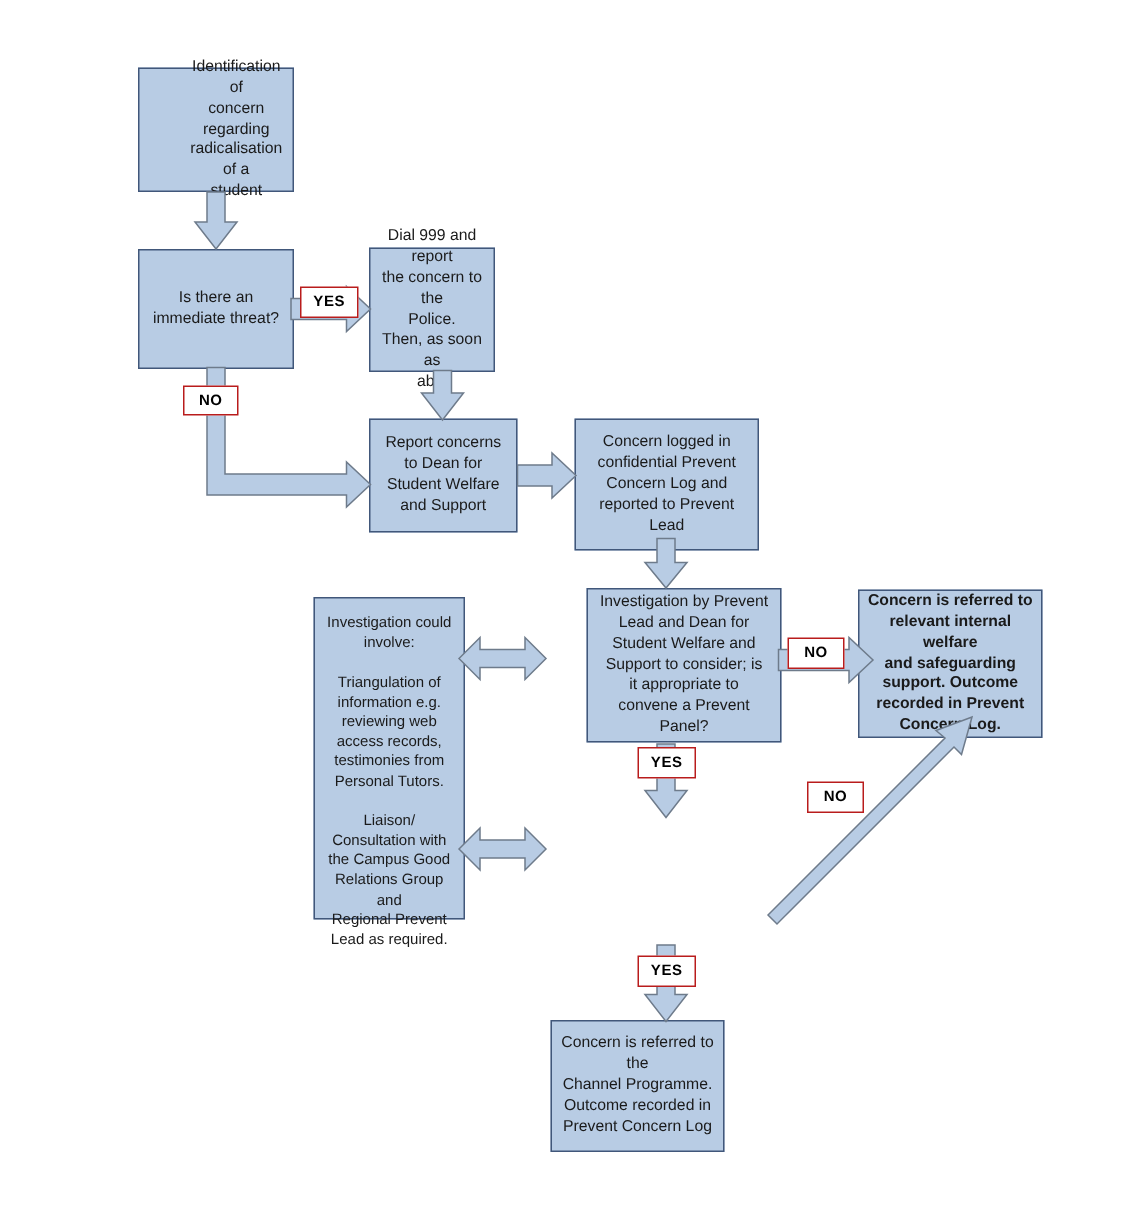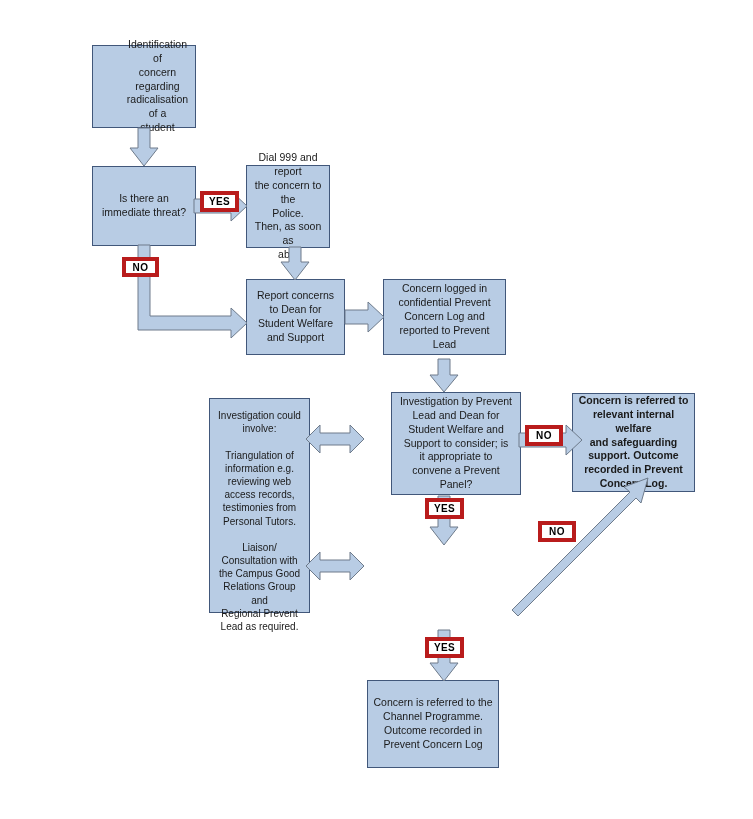--- a/index.html
+++ b/index.html
@@ -33,21 +33,21 @@
     white-space: pre-line;
   }
   .node.topalign {
     align-items: flex-start;
     padding-top: 10px;
   }
   .label-box {
     position: absolute;
     box-sizing: border-box;
     background: #ffffff;
-    border: 4px solid #b91c1c;
+    border: 1px solid #b91c1c;
     color: #000000;
     font-size: 10px;
     font-weight: bold;
     letter-spacing: 0.4px;
     display: flex;
     align-items: center;
     justify-content: center;
     z-index: 6;
   }
   .arrow-svg {
@@ -110,21 +110,21 @@
 the concern to the
 Police.
 Then, as soon as
 able</div>
 
   <div class="node" style="left:246px; top:279px; width:99px; height:76px;">Report concerns
 to Dean for
 Student Welfare
 and Support</div>
 
-  <div class="node" style="left:383px; top:279px; width:123px; height:76px;">Concern logged in
+  <div class="node" style="left:383px; top:279px; width:123px; height:88px;">Concern logged in
 confidential Prevent
 Concern Log and
 reported to Prevent Lead</div>
 
   <div class="node topalign" style="left:196px; top:398px; width:101px; height:215px; font-size:10px;margin-left:13px;">Investigation could
 involve:
 
 Triangulation of
 information e.g.
 reviewing web
@@ -148,21 +148,21 @@
 Panel?</div>
 
   <div class="node" style="left:572px; top:393px; width:123px; height:99px;font-weight:bold;">Concern is referred to
 relevant internal welfare
 and safeguarding
 support. Outcome
 recorded in Prevent
 Concern Log.</div>
 
 
-  <div class="node" style="left:367px; top:680px; width:132px; height:88px;">Concern is referred to the
+  <div class="node" style="left:367px; top:680px; width:116px; height:88px;">Concern is referred to the
 Channel Programme.
 Outcome recorded in
 Prevent Concern Log</div>
 
   <div class="label-box" style="left:200px; top:191px; width:39px; height:21px;">YES</div>
 
   <div class="label-box" style="left:122px; top:257px; width:37px; height:20px;">NO</div>
 
   <div class="label-box" style="left:525px; top:425px; width:38px; height:21px;">NO</div>
 

